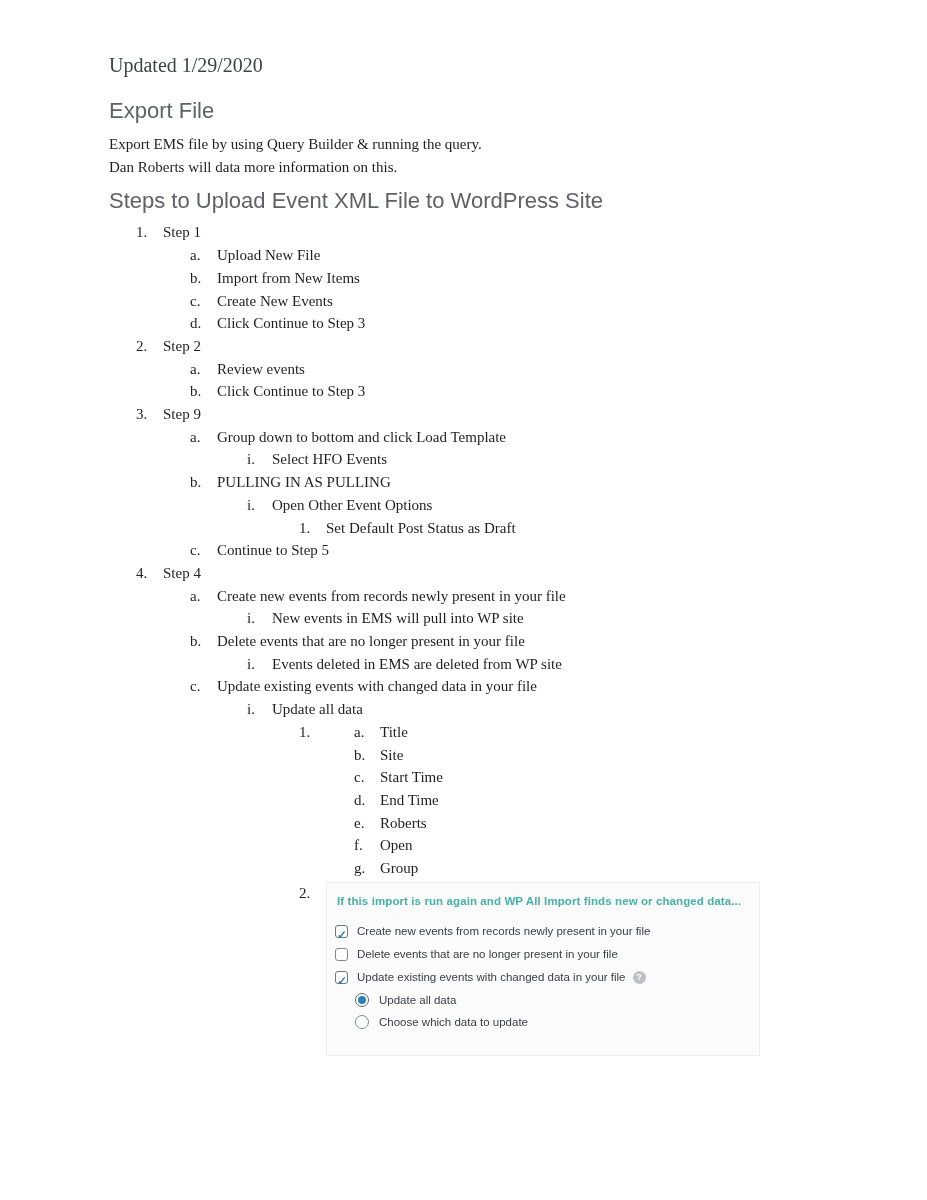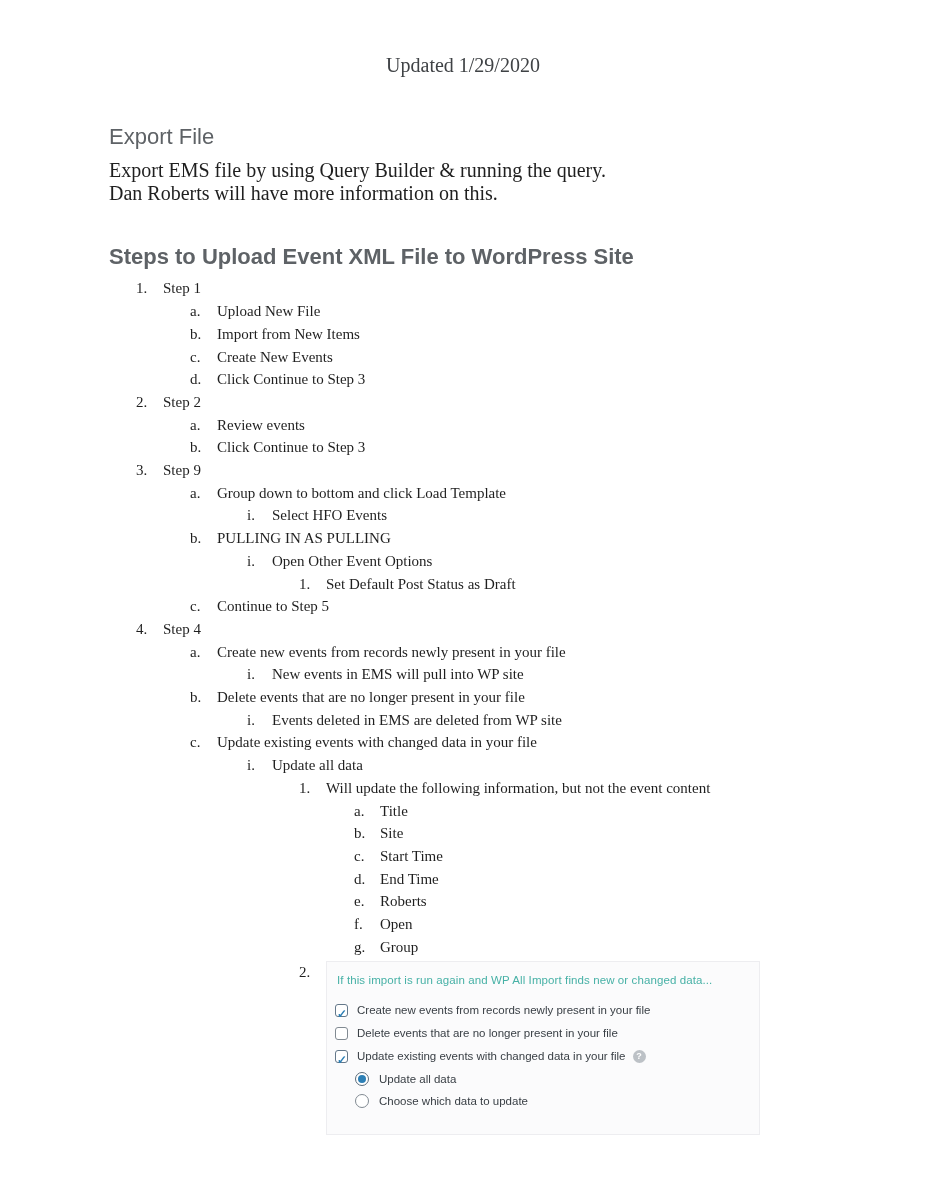--- a/index.html
+++ b/index.html
@@ -5,33 +5,33 @@
   * { margin:0; padding:0; box-sizing:border-box; }
   html,body { background:#ffffff; }
   body {
     width:927px; height:1200px; overflow:hidden;
     font-family:"Liberation Serif", serif;
     color:#1f1f1f;
   }
   .page { padding:0 110px 0 109px; }
 
   .updated {
-    margin-top:54px; text-align:center;
+    margin-top:54px; text-align:left;
     font-size:20px; line-height:23px; color:#3f4245;
   }
   .h-export {
-    margin-top:46px;
+    margin-top:20px;
     font-family:"Liberation Sans", sans-serif;
     font-size:22px; line-height:27px; font-weight:normal; color:#5e6266;
   }
-  .para { margin-top:9px; font-size:20px; line-height:22.7px; color:#1f1f1f; }
+  .para { margin-top:9px; font-size:15px; line-height:22.7px; color:#1f1f1f; }
   .h-steps {
-    margin-top:39px;
+    margin-top:9px;
     font-family:"Liberation Sans", sans-serif;
-    font-size:22px; line-height:28px; font-weight:bold; color:#5e6266;
+    font-size:22px; line-height:28px; font-weight:normal; color:#5e6266;
   }
   .list { margin-top:6px; }
   .li { position:relative; font-size:15px; line-height:22.7px; color:#1f1f1f; }
   .l1 { padding-left:54px; }
   .l2 { padding-left:108px; }
   .l3 { padding-left:163px; }
   .l4 { padding-left:217px; }
   .l5 { padding-left:271px; }
   .mk { position:absolute; }
   .l1 .mk { left:27px; }
@@ -43,21 +43,21 @@
   
   .img-row { margin-top:2px; }
   .shot {
     display:inline-block; vertical-align:baseline;
     width:434px; height:174px;
     background:#fbfbfc; border:1px solid #ededf0;
     padding:12px 10px 0 8px;
     font-family:"Liberation Sans", sans-serif;
   }
   .shot-header {
-    font-size:11.5px; font-weight:normal; color:#47b1a6;
+    font-size:11.5px; font-weight:bold; color:#47b1a6;
     line-height:12px; margin:0 0 17px 2px; letter-spacing:0.1px;
   }
   .cb-row { display:flex; align-items:center; height:15px; margin-bottom:8px; }
   .cb {
     width:13px; height:13px; flex:0 0 13px;
     border:1px solid #818a92; border-radius:3px; background:#fff;
     position:relative; margin-right:9px;
   }
   .cb.checked { border-color:#64788a; }
   .cb.checked::after {
@@ -88,21 +88,21 @@
 </head>
 <body>
 
 <div class="page">
 
   <div class="updated">Updated 1/29/2020</div>
 
   <h1 class="h-export">Export File</h1>
   <div class="para">
     <div>Export EMS file by using Query Builder &amp; running the query.</div>
-    <div>Dan Roberts will have more information on this.</div>
+    <div>Dan Roberts will data more information on this.</div>
   </div>
 
   <h1 class="h-steps">Steps to Upload Event XML File to WordPress Site</h1>
 
   <div class="list">
     <div class="li l1"><span class="mk">1.</span><span>Step 1</span></div>
     <div class="li l2"><span class="mk">a.</span><span>Upload New File</span></div>
     <div class="li l2"><span class="mk">b.</span><span>Import from New Items</span></div>
     <div class="li l2"><span class="mk">c.</span><span>Create New Events</span></div>
     <div class="li l2"><span class="mk">d.</span><span>Click Continue to Step 3</span></div>
@@ -116,21 +116,21 @@
     <div class="li l3"><span class="mk">i.</span><span>Open Other Event Options</span></div>
     <div class="li l4"><span class="mk">1.</span><span>Set Default Post Status as Draft</span></div>
     <div class="li l2"><span class="mk">c.</span><span>Continue to Step 5</span></div>
     <div class="li l1"><span class="mk">4.</span><span>Step 4</span></div>
     <div class="li l2"><span class="mk">a.</span><span>Create new events from records newly present in your file</span></div>
     <div class="li l3"><span class="mk">i.</span><span>New events in EMS will pull into WP site</span></div>
     <div class="li l2"><span class="mk">b.</span><span>Delete events that are no longer present in your file</span></div>
     <div class="li l3"><span class="mk">i.</span><span>Events deleted in EMS are deleted from WP site</span></div>
     <div class="li l2"><span class="mk">c.</span><span>Update existing events with changed data in your file</span></div>
     <div class="li l3"><span class="mk">i.</span><span>Update all data</span></div>
-    <div class="li l4"><span class="mk">1.</span><span>Will update the following information, but not the event content</span></div>
+    <div class="li l4"><span class="mk">1.</span></div>
     <div class="li l5"><span class="mk">a.</span><span>Title</span></div>
     <div class="li l5"><span class="mk">b.</span><span>Site</span></div>
     <div class="li l5"><span class="mk">c.</span><span>Start Time</span></div>
     <div class="li l5"><span class="mk">d.</span><span>End Time</span></div>
     <div class="li l5"><span class="mk">e.</span><span>Roberts</span></div>
     <div class="li l5"><span class="mk">f.</span><span>Open</span></div>
     <div class="li l5"><span class="mk">g.</span><span>Group</span></div>
 
     <div class="li l4 img-row">
       <span class="mk">2.</span><div class="shot">

